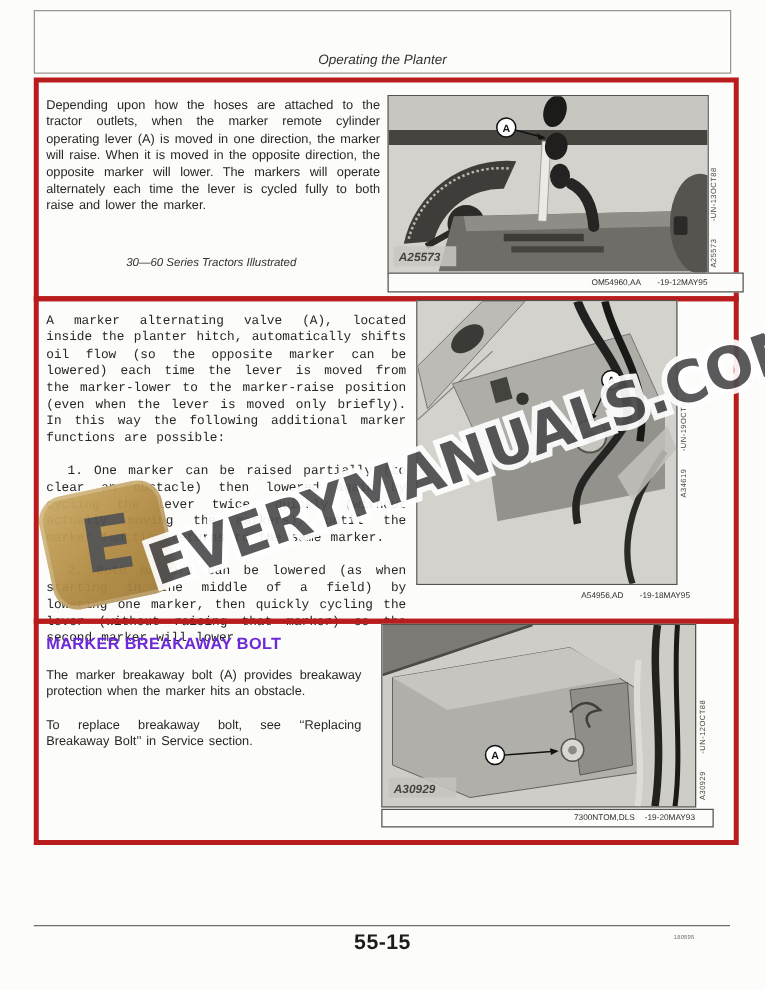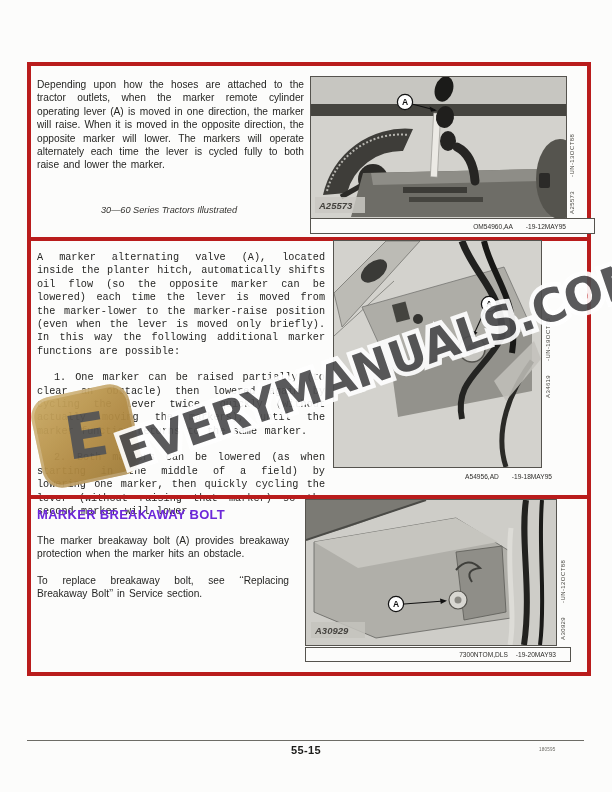--- a/index.html
+++ b/index.html
@@ -27,40 +27,43 @@
   .cap-strip { position:absolute; border:1px solid #55534e; background:#fcfcfb; z-index:6;
     display:flex; justify-content:flex-end; align-items:center; gap:13px; font-size:6.6px; color:#2e2d2a; }
   .cap-free { position:absolute; display:flex; justify-content:flex-end; gap:13px;
     font-size:6.6px; color:#2e2d2a; z-index:6; }
 
   .vcode { position:absolute; transform:rotate(-90deg); transform-origin:0 0; height:10px;
     display:flex; align-items:center; gap:14px; font-size:6px; color:#46453f; letter-spacing:0.4px; z-index:6; }
 
   .foot-rule { position:absolute; left:27px; top:740px; width:557px; border-top:1.3px solid #6d6c66; }
   .page-num { position:absolute; left:0; top:744px; width:612px; text-align:center;
-    font-size:11px; font-weight:bold; letter-spacing:0.4px; color:#1c1c1a; }
+    font-size:17px; font-weight:bold; letter-spacing:0.4px; color:#1c1c1a; }
   .print-code { position:absolute; left:539px; top:747px; font-size:4.6px; color:#6a6963; letter-spacing:0.2px; }
 
   .watermark { position:absolute; inset:0; z-index:40; pointer-events:none; }
   .wm-logo { position:absolute; left:36px; top:390px; width:100px; height:92px; border-radius:20px;
     background:linear-gradient(145deg,#cbab64 0%, #b28b43 55%, #9d7936 100%);
     transform:rotate(-12deg); display:flex; align-items:center; justify-content:center;
     box-shadow:inset 0 0 0 3px rgba(255,255,255,0.22); opacity:0.95; }
   .wm-logo-letter { font-size:60px; font-weight:900; color:#52504d; transform:rotate(3deg) scaleX(1.05);
     font-family:"DejaVu Sans", sans-serif; }
   .wm-text { position:absolute; left:112px; top:428px; transform:rotate(-19deg); transform-origin:0 0;
     font-size:46px; font-weight:900; white-space:nowrap; font-family:"DejaVu Sans", sans-serif; opacity:0.92; }
   .wm-text .halo { position:absolute; left:0; top:0; color:#ffffff; -webkit-text-stroke:9px #ffffff; }
   .wm-text .ink  { position:relative; color:#4d4d4f; }
 </style>
 </head>
 <body>
 
 <div class="page">
 
+  <div class="hdr-box">
+    <div class="hdr-title">Operating the Planter</div>
+  </div>
 
   <div class="sec" id="sec1">
     <div class="col" style="left:6px; top:12px; width:267px;">
       <p class="p">Depending upon how the hoses are attached to the tractor outlets, when the marker remote cylinder operating lever (A) is moved in one direction, the marker will raise. When it is moved in the opposite direction, the opposite marker will lower. The markers will operate alternately each time the lever is cycled fully to both raise and lower the marker.</p>
     </div>
     <div class="col fig-caption" style="left:6px; top:139px; width:264px; text-align:center;">30—60 Series Tractors Illustrated</div>
   </div>
 
   <div class="photo" style="left:310px; top:76px; width:255px; height:142px;">
     <svg width="255" height="142" viewBox="0 0 255 142">

